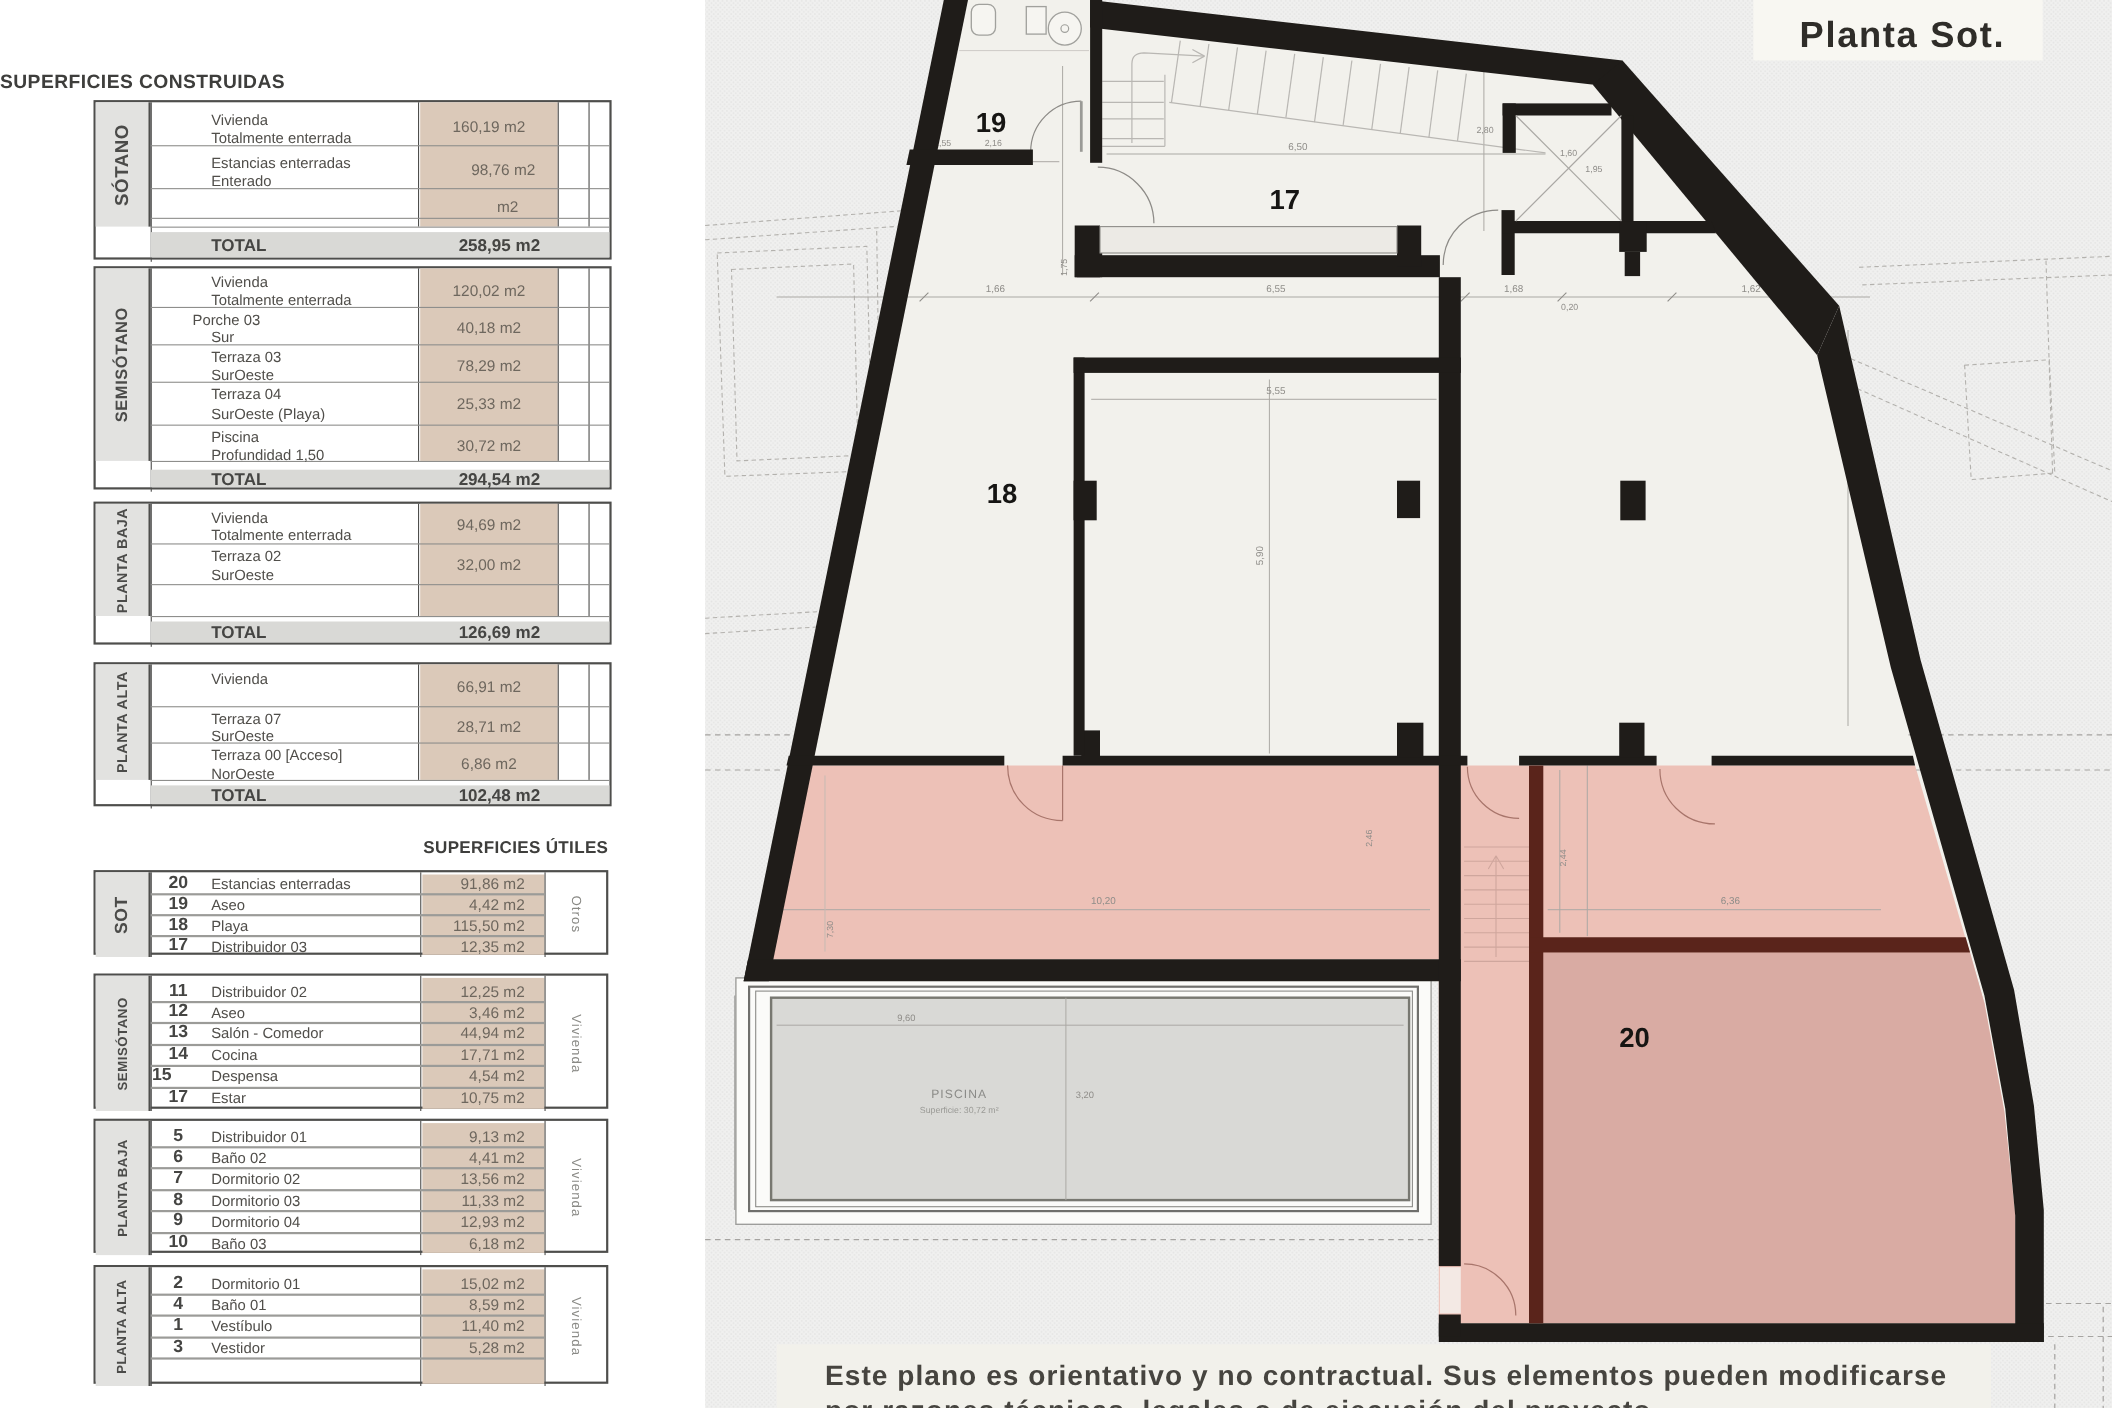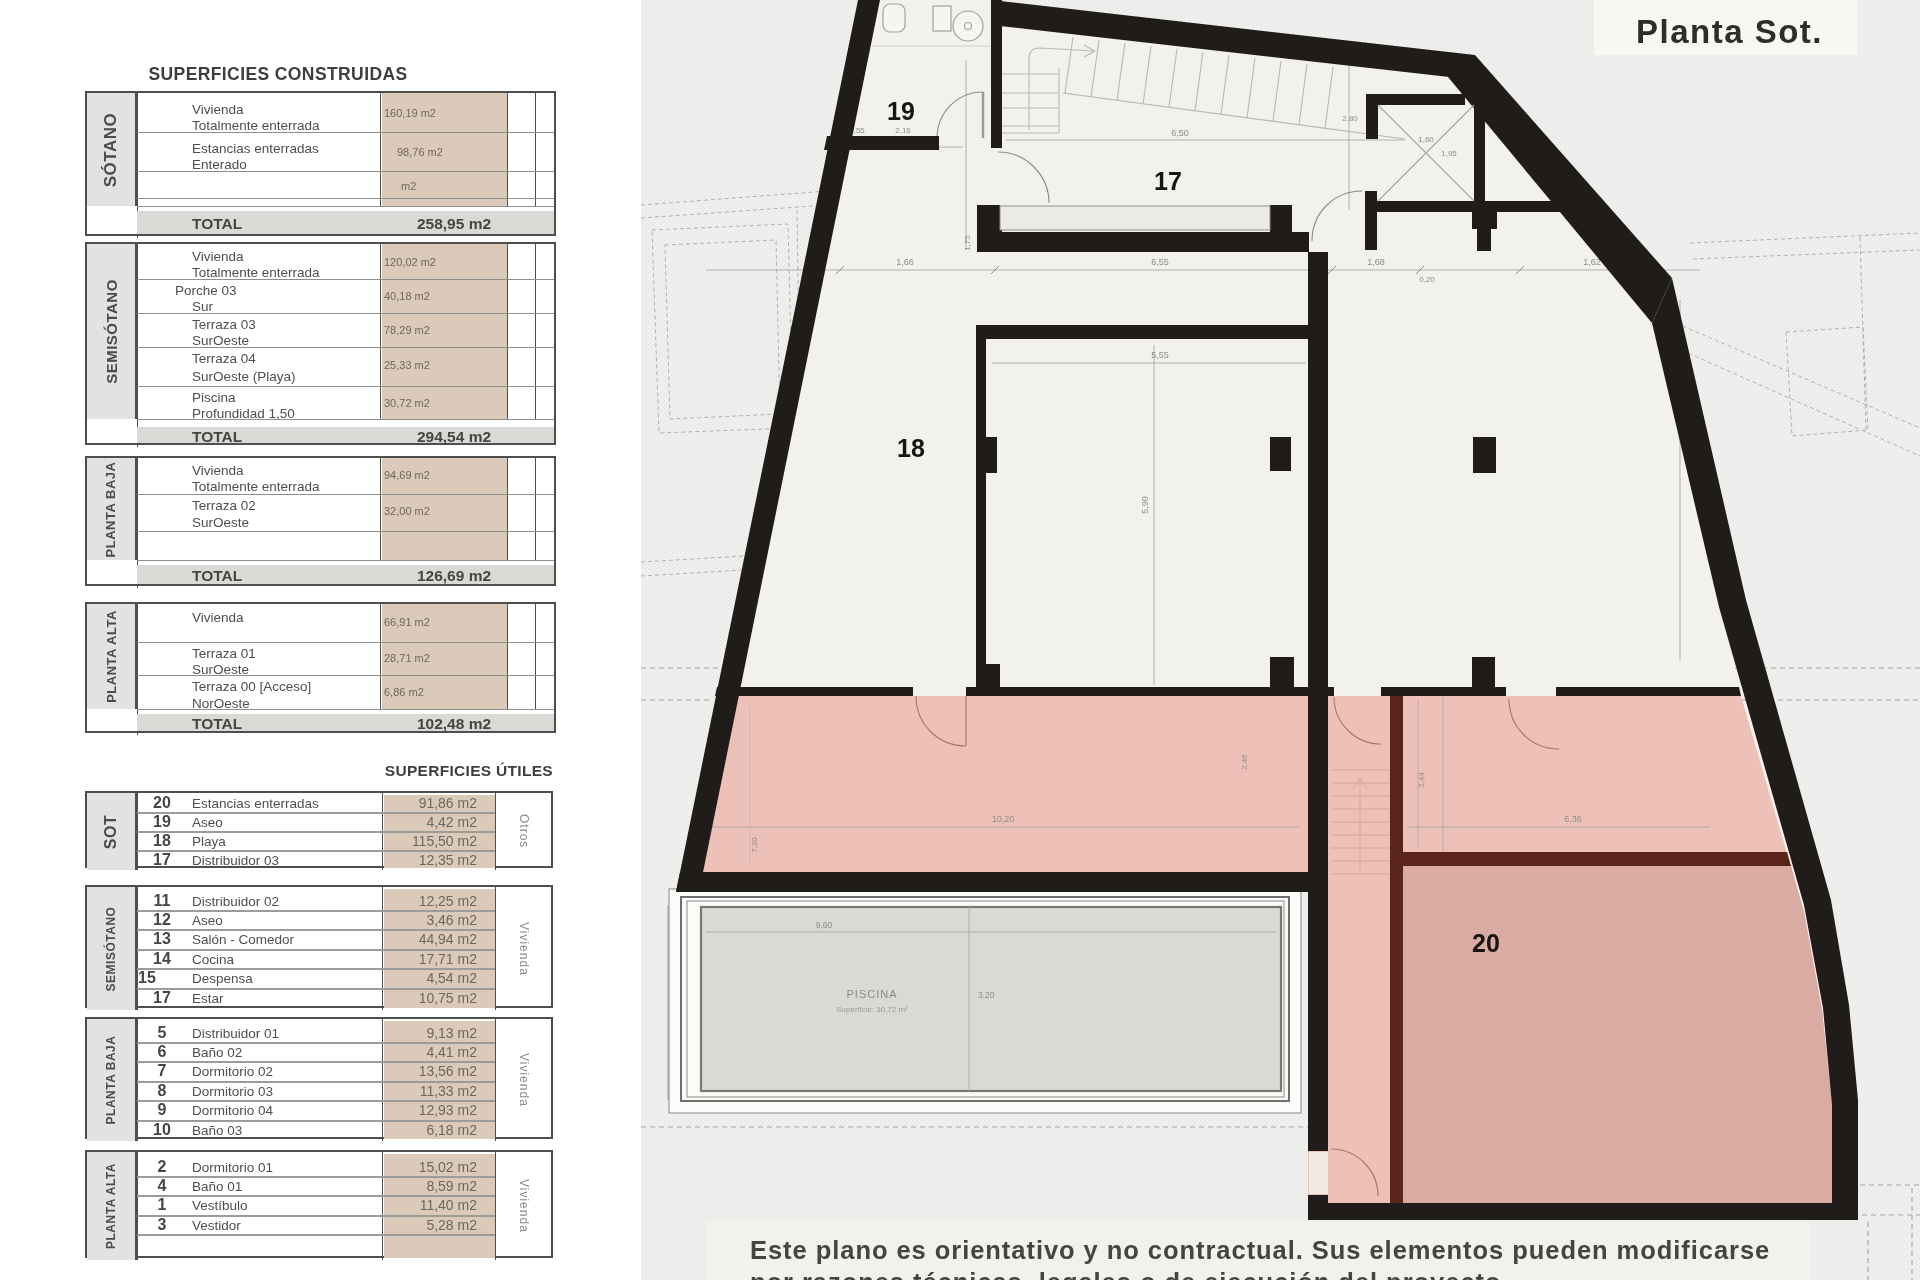--- a/index.html
+++ b/index.html
@@ -7,21 +7,21 @@
      font-family:"Liberation Sans",sans-serif;-webkit-font-smoothing:antialiased}
 .tb{position:absolute;border:2.5px solid #4e4e4c;background:#fff;box-sizing:border-box}
 .tb .lc{position:absolute;background:#e2e2e0;border-right:2px solid #4e4e4c;overflow:hidden;
         display:flex;align-items:center;justify-content:center;box-sizing:border-box}
 .tb .lc span{transform:rotate(-90deg);font-weight:bold;color:#4b4b49;white-space:nowrap;letter-spacing:0.5px}
 .tb i{position:absolute;display:block}
 .vl{width:0;border-left:1.8px solid #4e4e4c}
 .hl{height:0;border-top:1.8px solid #8e8e8c}
 .hl2{height:0;border-top:2px solid #9b9b98}
 .t{position:absolute;font-size:13.5px;color:#504e4a;white-space:nowrap}
-.v{position:absolute;font-size:11px;color:#6e675e;text-align:left;white-space:nowrap}
+.v{position:absolute;font-size:14px;color:#6e675e;text-align:center;white-space:nowrap}
 .v2{position:absolute;font-size:14px;color:#6e675e;text-align:right;white-space:nowrap}
 .n{position:absolute;font-size:16px;font-weight:bold;color:#454543;text-align:center}
 .tt{position:absolute;font-weight:bold;font-size:15.5px;color:#454543}
 .tv{position:absolute;font-weight:bold;font-size:15.5px;color:#454543;text-align:center}
 .sl{position:absolute;display:flex;align-items:center;justify-content:center}
 .sl span{writing-mode:vertical-rl;font-size:12px;color:#8a8a86;letter-spacing:1px}
 </style>
 </head>
 <body>
 <svg width="1920" height="1280" viewBox="0 0 1920 1280" style="position:absolute;left:0;top:0">
@@ -271,21 +271,21 @@
 </g>
 
 <rect x="1594" y="0" width="263" height="55" fill="#f8f7f2"></rect>
 <text x="1636" y="43" font-family="Liberation Sans,sans-serif" font-weight="bold" font-size="33" fill="#2f2d29" letter-spacing="1.5">Planta Sot.</text>
 
 <rect x="706" y="1222" width="1104" height="58" fill="#f2f1eb"></rect>
 <text x="750" y="1259" font-family="Liberation Sans,sans-serif" font-weight="bold" font-size="25.5" fill="#46443f" letter-spacing="0.95">Este plano es orientativo y no contractual. Sus elementos pueden modificarse</text>
 <text x="750" y="1291" font-family="Liberation Sans,sans-serif" font-weight="bold" font-size="25.5" fill="#46443f" letter-spacing="0.95">por razones técnicas, legales o de ejecución del proyecto.</text>
 </svg>
 
-<div style="position:absolute;left:0;top:64px;width:556px;text-align:center;font-weight:bold;font-size:17.5px;color:#3e3e3c;letter-spacing:0.4px">SUPERFICIES CONSTRUIDAS</div>
+<div style="position:absolute;left:0;top:64px;width:556px;text-align:left;font-weight:bold;font-size:17.5px;color:#3e3e3c;letter-spacing:0.4px">SUPERFICIES CONSTRUIDAS</div>
 
 <div class="tb" style="left:85px;top:91px;width:471px;height:145px">
 <div class="lc" style="left:0;top:0;width:50px;height:113px">
       <span style="font-size:17px">SÓTANO</span>
     </div>
 <i class="vl" style="left:50px;top:0;height:145px"></i>
 <div style="position:absolute;left:295px;top:0px;width:125px;height:113px;background:#dbc9b9"></div>
 <i class="vl" style="left:293px;top:0;height:113px"></i>
 <i class="vl" style="left:420px;top:0;height:113px"></i>
 <i class="vl" style="left:448px;top:0;height:113px"></i>
@@ -370,21 +370,21 @@
 <div style="position:absolute;left:295px;top:0px;width:125px;height:105px;background:#dbc9b9"></div>
 <i class="vl" style="left:293px;top:0;height:105px"></i>
 <i class="vl" style="left:420px;top:0;height:105px"></i>
 <i class="vl" style="left:448px;top:0;height:105px"></i>
 <i class="hl" style="left:50px;right:0;top:38px"></i>
 <i class="hl" style="left:50px;right:0;top:71px"></i>
 <i class="hl" style="left:50px;right:0;top:105px"></i>
 <div style="position:absolute;left:50px;right:0;top:110px;bottom:0;background:#d9d9d6"></div>
 <div class="t" style="left:105px;top:6px">Vivienda</div>
 <div class="v" style="left:297px;width:121px;top:12px">66,91 m2</div>
-<div class="t" style="left:105px;top:42px">Terraza 01</div>
+<div class="t" style="left:105px;top:42px">Terraza 07</div>
 <div class="t" style="left:105px;top:58px">SurOeste</div>
 <div class="v" style="left:297px;width:121px;top:48px">28,71 m2</div>
 <div class="t" style="left:105px;top:75px">Terraza 00 [Acceso]</div>
 <div class="t" style="left:105px;top:92px">NorOeste</div>
 <div class="v" style="left:297px;width:121px;top:82px">6,86 m2</div>
 <div class="tt" style="left:105px;top:111px">TOTAL</div>
 <div class="tv" style="left:297px;width:140px;top:111px">102,48 m2</div>
 </div>
 
 <div style="position:absolute;left:0;top:762px;width:553px;text-align:right;font-weight:bold;font-size:15.5px;color:#3e3e3c;letter-spacing:0.3px">SUPERFICIES ÚTILES</div>

